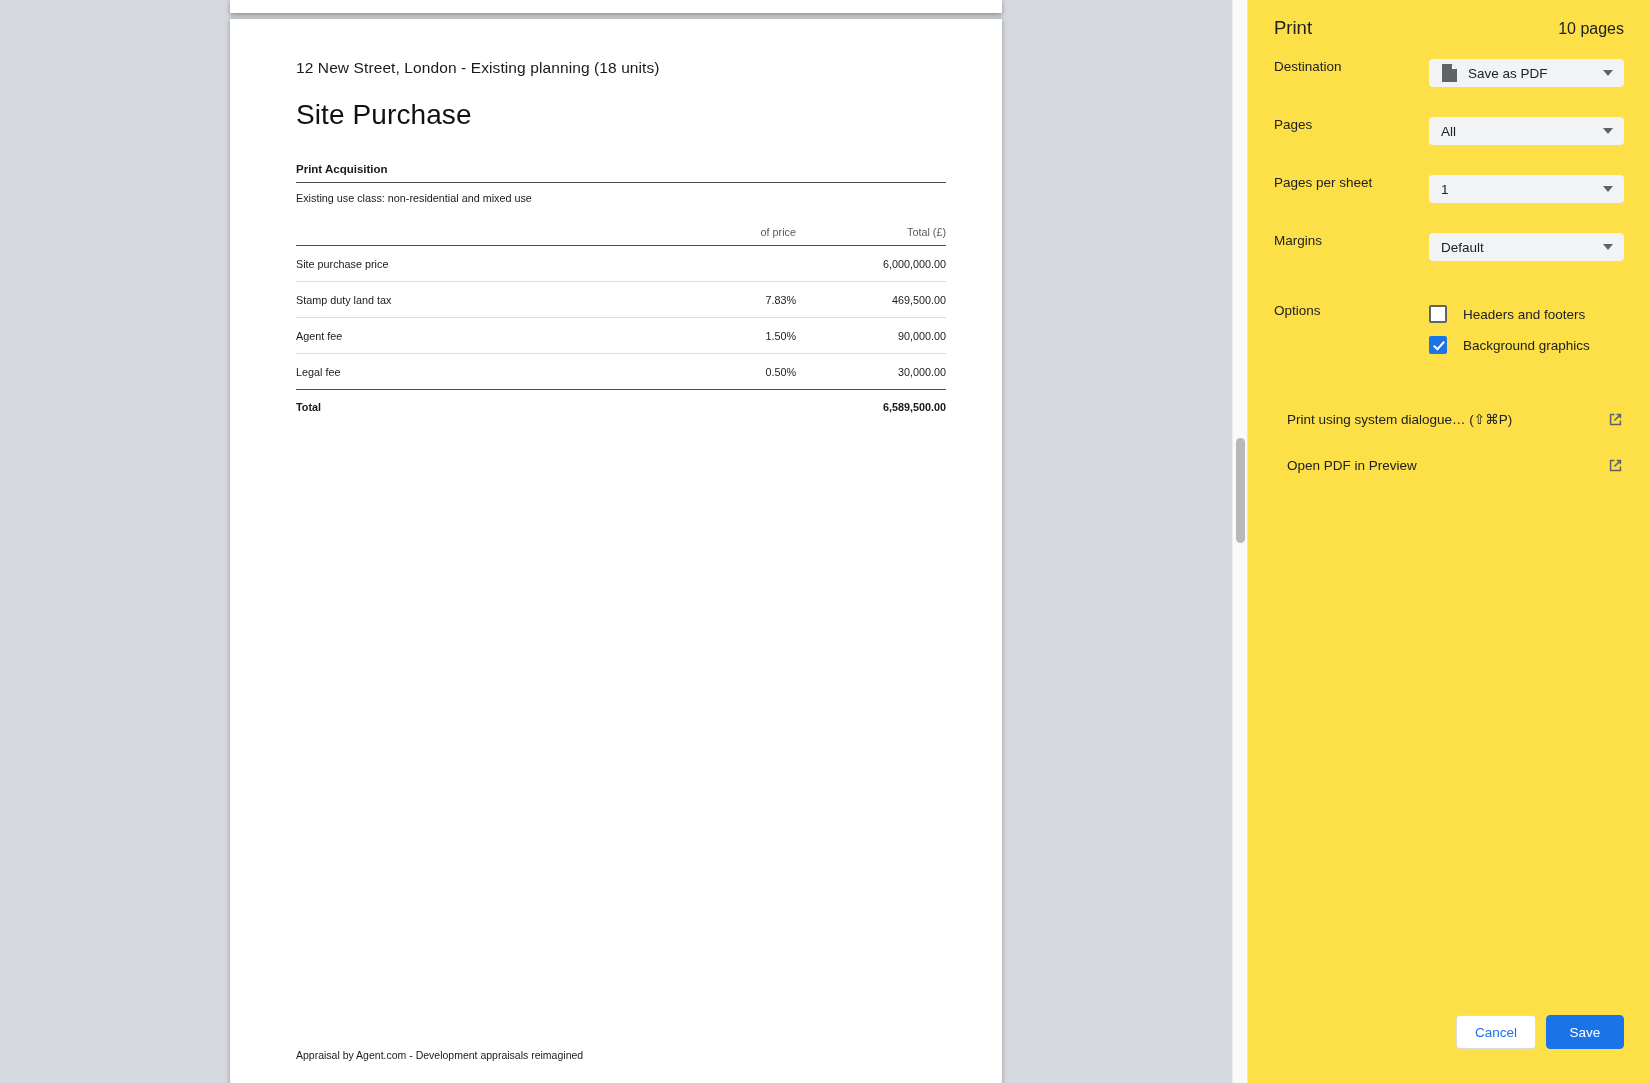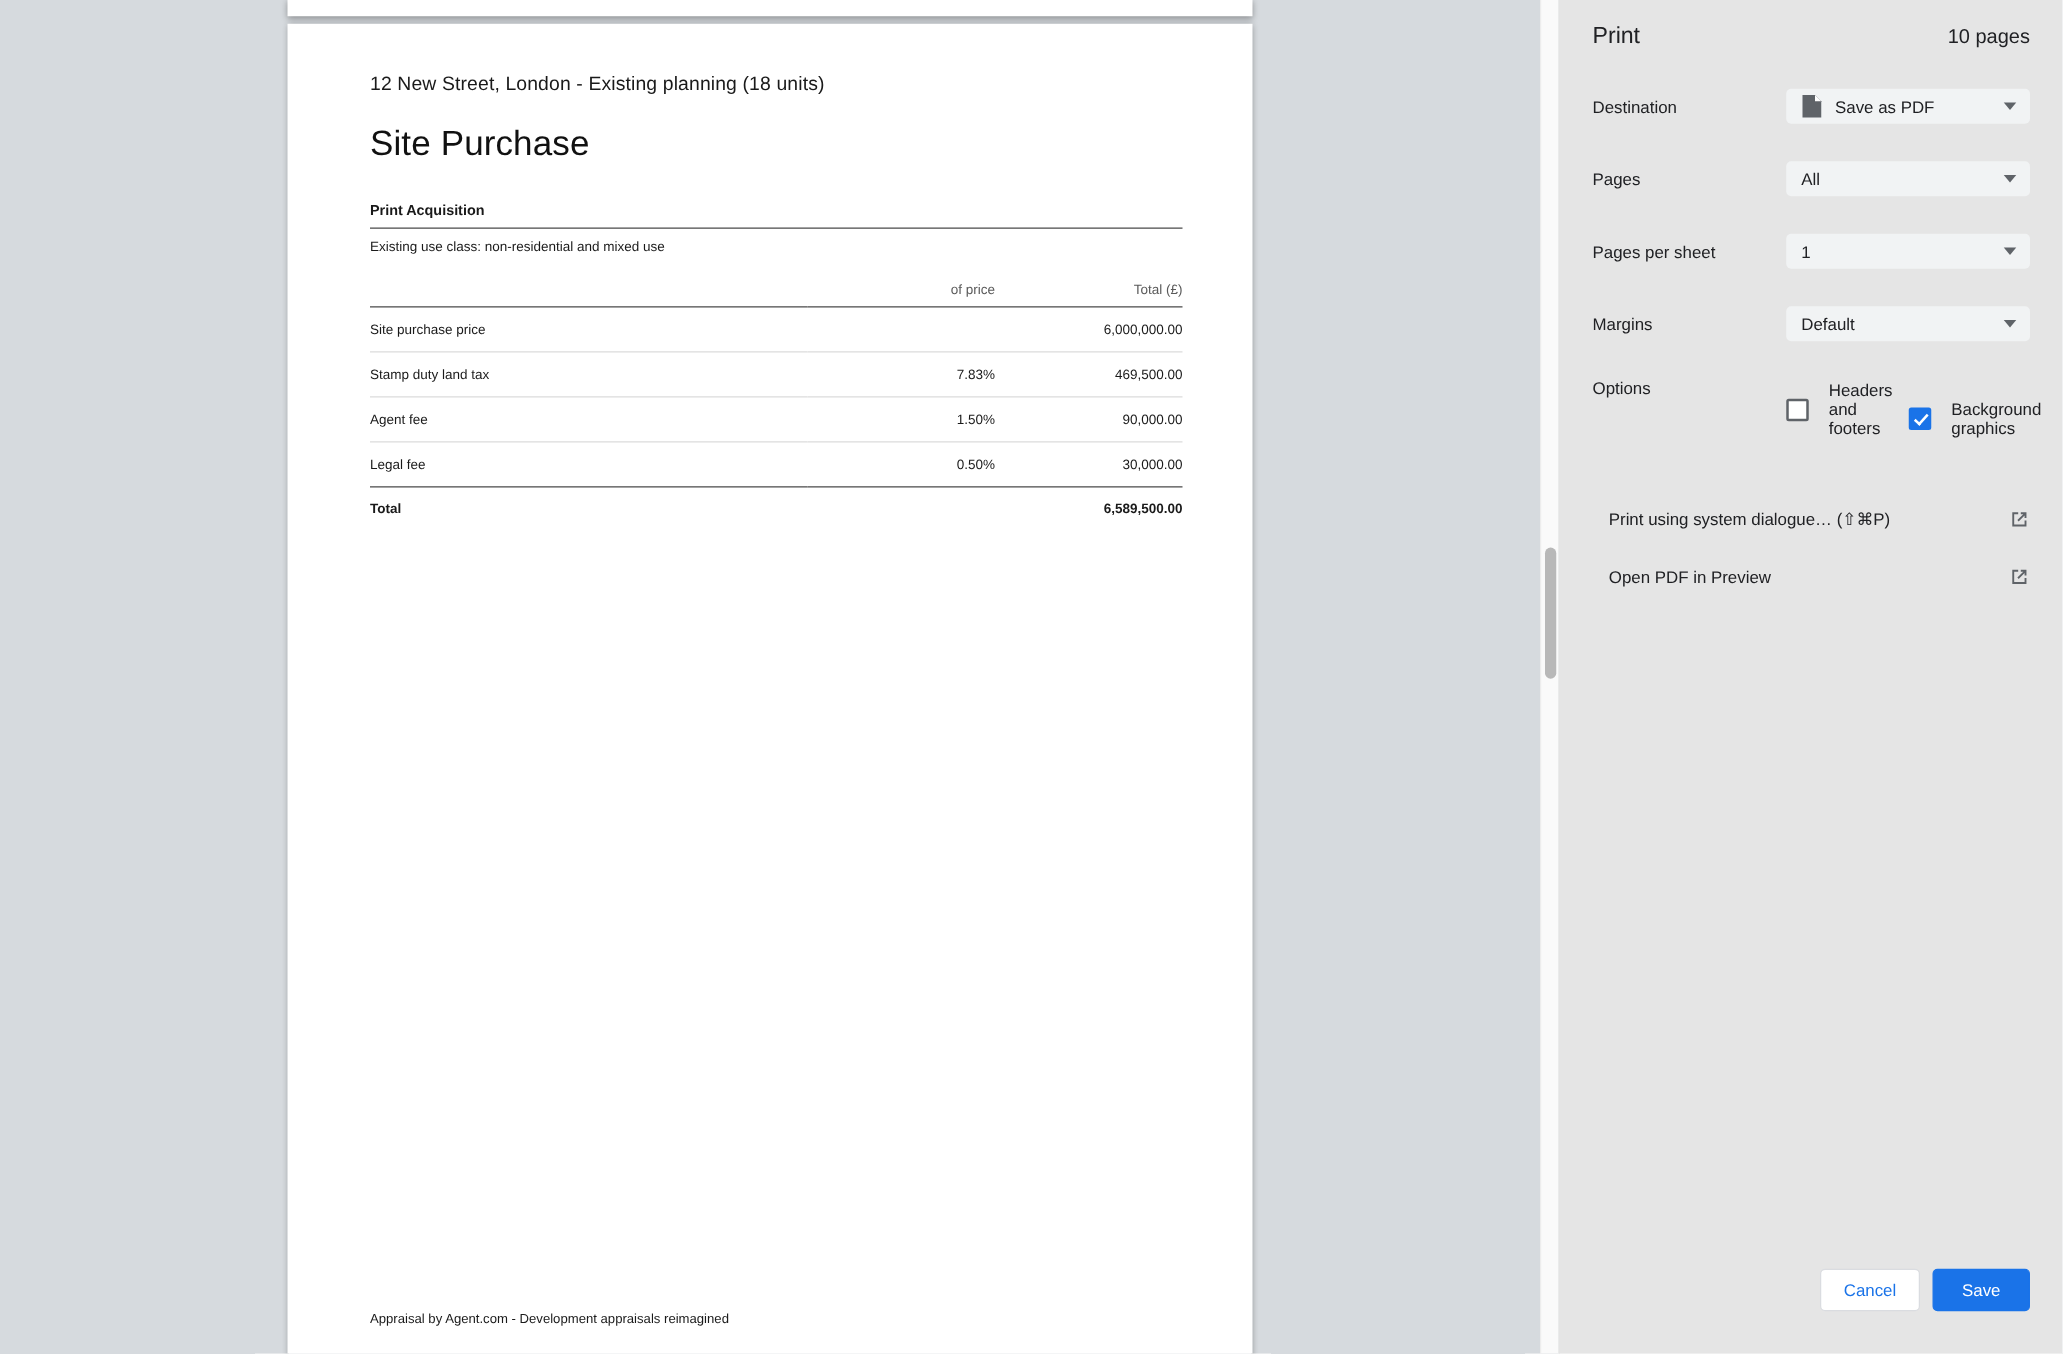--- a/index.html
+++ b/index.html
@@ -160,21 +160,21 @@
     height: 105px;
     border-radius: 5px;
     background: #b8b8b8;
   }
 
   
   .print-panel {
     position: relative;
     width: 403px;
     height: 1083px;
-    background: #e5e5e5;
+    background: #fde047;
     border-left: 1px solid #e4e4e4;
     padding: 0 26px;
   }
 
   .pp-header {
     display: flex;
     align-items: baseline;
     justify-content: space-between;
     padding: 17px 0 20px 0;
   }
@@ -184,21 +184,20 @@
     font-weight: 400;
   }
   .pp-pages-count {
     font-size: 16px;
     color: #202124;
     margin-left: 20px;
   }
 
   .pp-row {
     display: flex;
-    align-items: center;
     min-height: 52px;
     margin-bottom: 6px;
   }
   .pp-label {
     width: 155px;
     flex: 0 0 155px;
     font-size: 13.5px;
     color: #202124;
   }
   .pp-control { flex: 1 1 auto; }
@@ -222,21 +221,21 @@
     right: 11px;
     top: 50%;
     transform: translateY(-50%);
     width: 0; height: 0;
     border-left: 5.5px solid transparent;
     border-right: 5.5px solid transparent;
     border-top: 6px solid #5f6368;
   }
 
   .pp-options-row { align-items: flex-start; padding-top: 12px; min-height: 0; }
-  .pp-check-list { display: flex; gap: 13px; padding-top: 2px; align-items: flex-end; }
+  .pp-check-list { display: flex; flex-direction: column; gap: 13px; padding-top: 2px; }
   .pp-check {
     display: flex;
     align-items: center;
     cursor: pointer;
     user-select: none;
   }
   .cbx {
     width: 18px; height: 18px;
     border: 2px solid #5f6368;
     border-radius: 2px;

